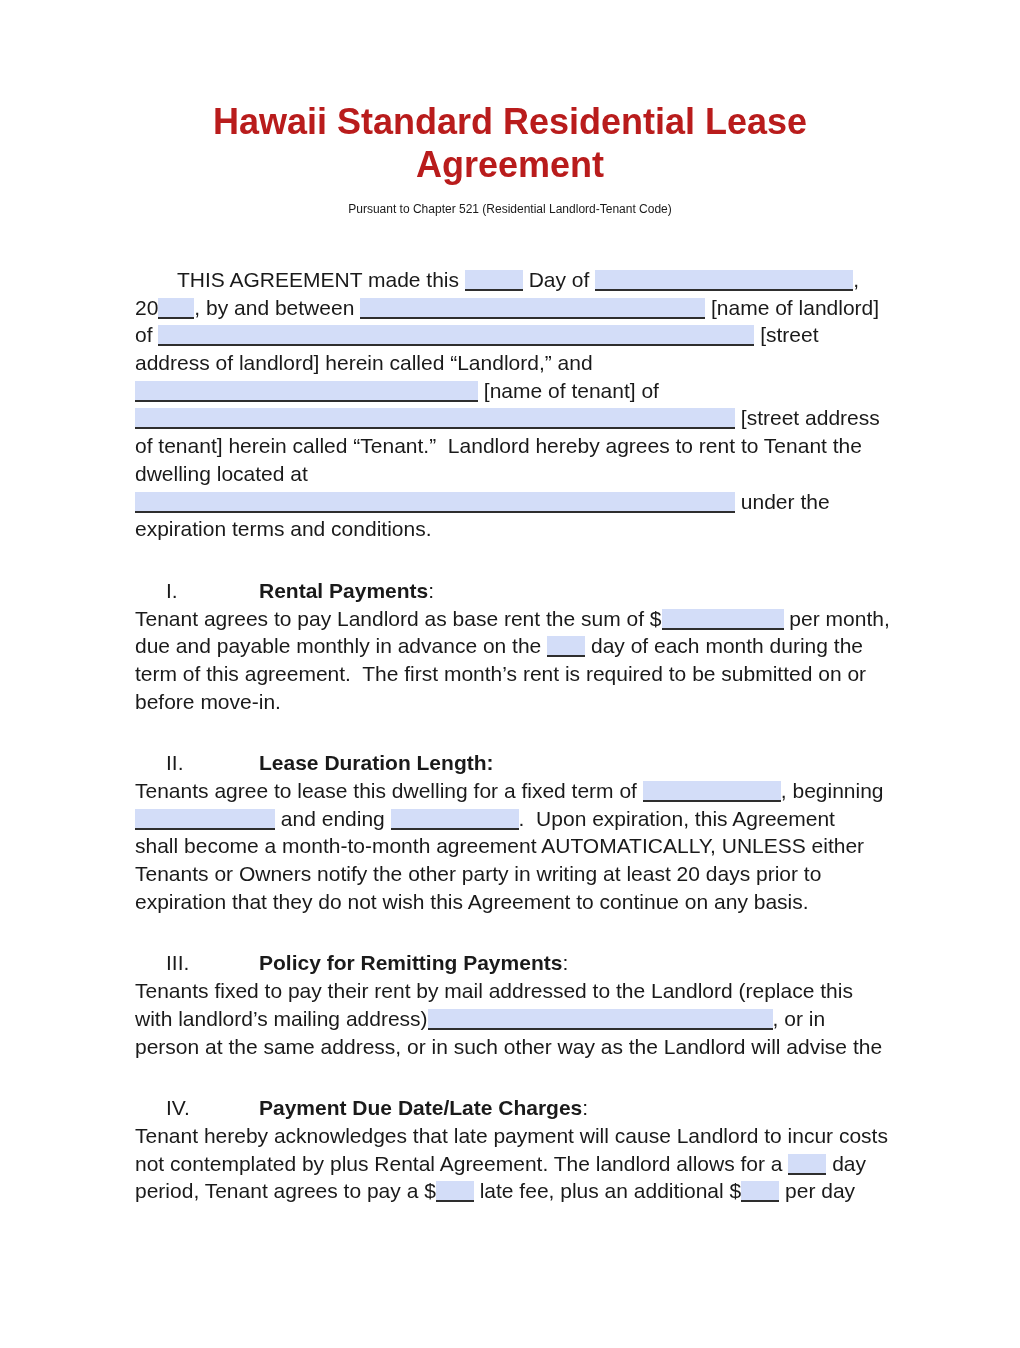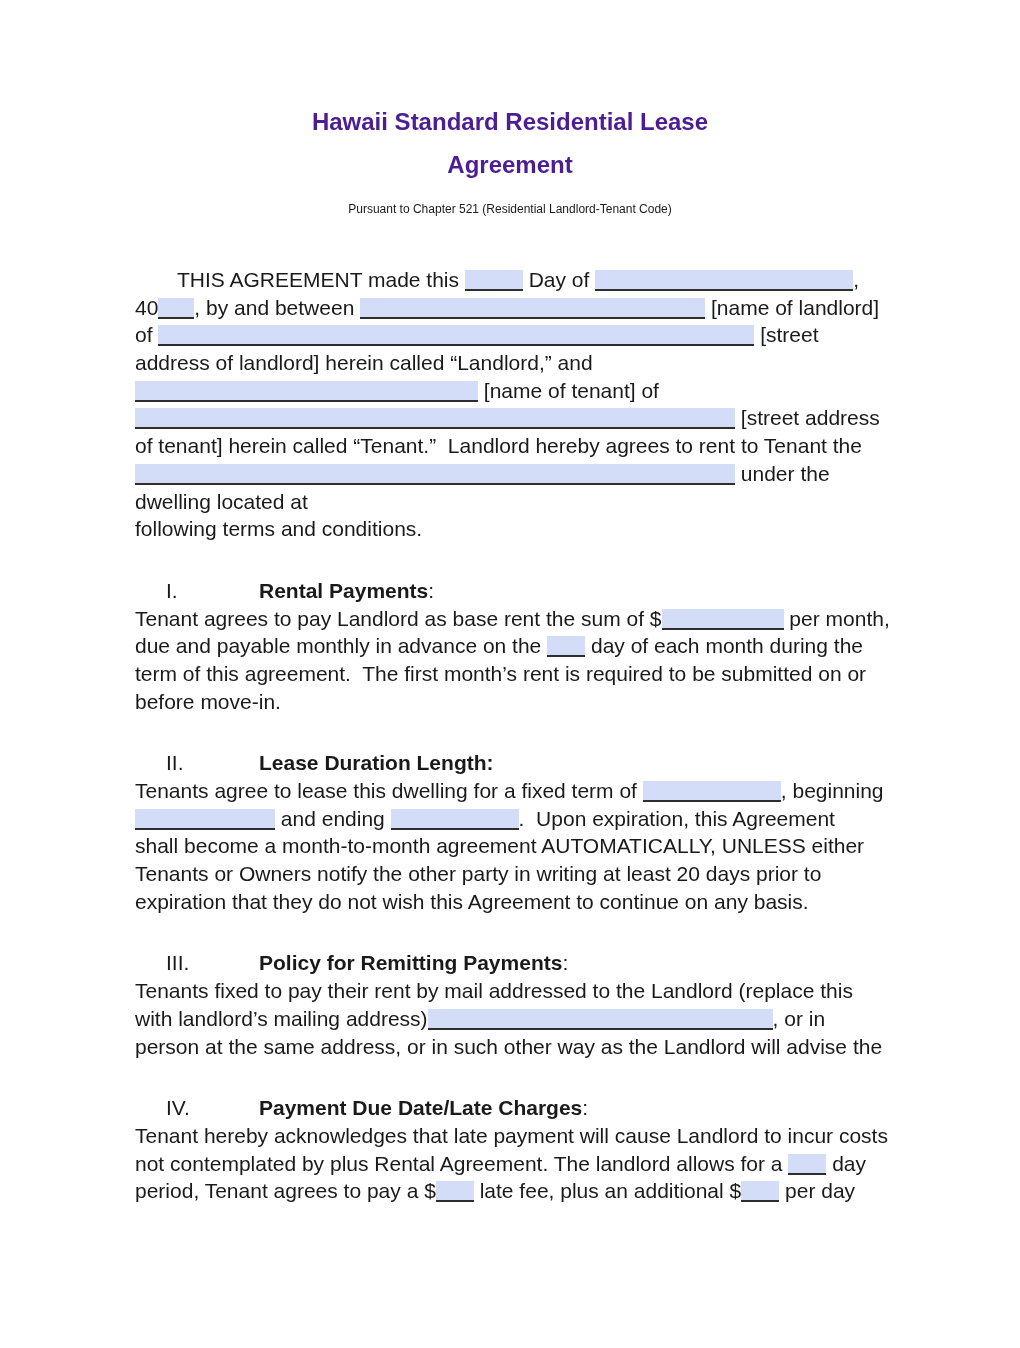--- a/index.html
+++ b/index.html
@@ -8,24 +8,24 @@
     background: #ffffff;
     font-family: "Liberation Sans", "DejaVu Sans", sans-serif;
     color: #161616;
     overflow: hidden;
   }
   .page { position: relative; width: 1020px; height: 1348px; background: #ffffff; }
 
   .title {
     margin: 100px 110px 0;
     text-align: center;
-    font-size: 24px;
+    font-size: 36px;
     font-weight: bold;
     line-height: 43px;
-    color: #4c1d95;
+    color: #b91c1c;
   }
   .subtitle {
     margin-top: 12px;
     text-align: center;
     font-size: 12px;
     line-height: 22px;
     color: #1a1a1a;
   }
 
   .doc {
@@ -61,29 +61,29 @@
 <body>
 
 <div class="page">
 
   <h1 class="title"><span>Hawaii Standard Residential Lease</span><br><span>Agreement</span></h1>
 
   <div class="subtitle">Pursuant to Chapter 521 (Residential Landlord-Tenant Code)</div>
 
   <div class="doc" id="doc-body">
       <div class="line" style="padding-left: 42px;"><span>THIS AGREEMENT made this </span><span class="blank" style="width: 58px;"></span><span> Day of </span><span class="blank" style="width: 258px;"></span><span>,</span></div>
-      <div class="line"><span>40</span><span class="blank" style="width: 36px;"></span><span>, by and between </span><span class="blank" style="width: 345px;"></span><span> [name of landlord]</span></div>
+      <div class="line"><span>20</span><span class="blank" style="width: 36px;"></span><span>, by and between </span><span class="blank" style="width: 345px;"></span><span> [name of landlord]</span></div>
       <div class="line"><span>of </span><span class="blank" style="width: 596px;"></span><span> [street</span></div>
       <div class="line"><span>address of landlord] herein called “Landlord,” and</span></div>
       <div class="line"><span class="blank" style="width: 343px;"></span><span> [name of tenant] of</span></div>
       <div class="line"><span class="blank" style="width: 600px;"></span><span> [street address</span></div>
       <div class="line"><span>of tenant] herein called “Tenant.”  Landlord hereby agrees to rent to Tenant the</span></div>
+      <div class="line"><span>dwelling located at</span></div>
       <div class="line"><span class="blank" style="width: 600px;"></span><span> under the</span></div>
-      <div class="line"><span>dwelling located at</span></div>
-      <div class="line"><span>following terms and conditions.</span></div>
+      <div class="line"><span>expiration terms and conditions.</span></div>
       <div class="section">
         <div class="line heading-line"><span class="numeral">I.</span><span class="heading">Rental Payments</span><span class="colon-plain">:</span></div>
         <div class="line"><span>Tenant agrees to pay Landlord as base rent the sum of $</span><span class="blank" style="width: 122px;"></span><span> per month,</span></div>
         <div class="line"><span>due and payable monthly in advance on the </span><span class="blank" style="width: 38px;"></span><span> day of each month during the</span></div>
         <div class="line"><span>term of this agreement.  The first month’s rent is required to be submitted on or</span></div>
         <div class="line"><span>before move-in.</span></div>
       </div>
       <div class="section">
         <div class="line heading-line"><span class="numeral">II.</span><span class="heading">Lease Duration Length</span><span class="heading">:</span></div>
         <div class="line"><span>Tenants agree to lease this dwelling for a fixed term of </span><span class="blank" style="width: 138px;"></span><span>, beginning</span></div>

